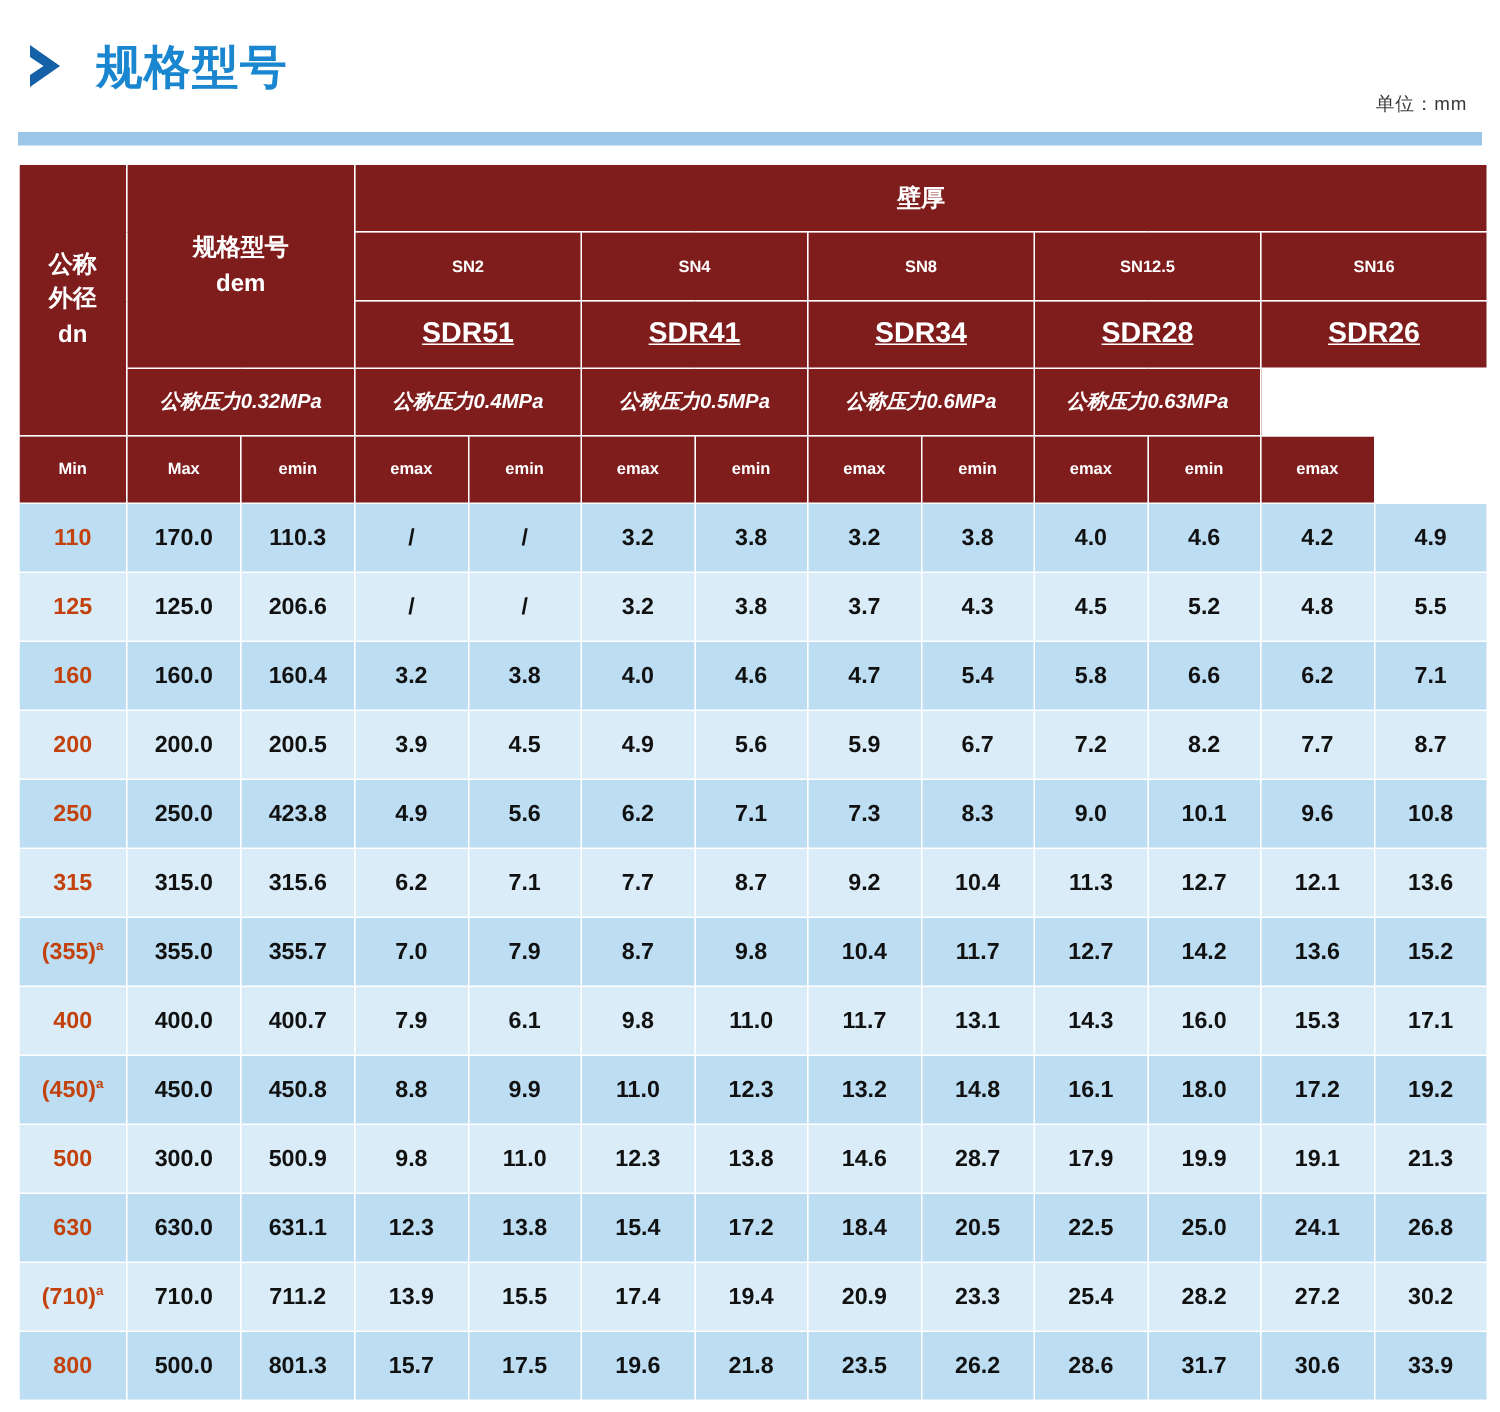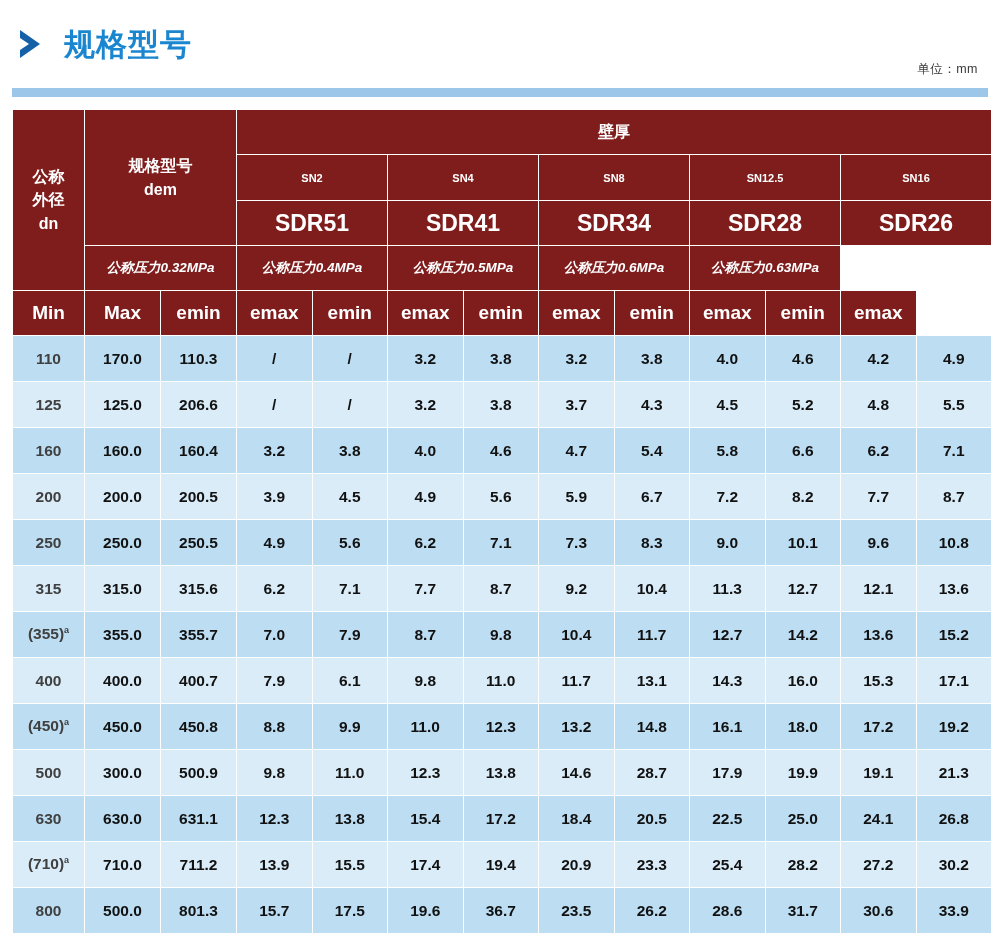--- a/index.html
+++ b/index.html
@@ -69,40 +69,40 @@
     vertical-align: middle;
     padding: 0;
   }
   thead th {
     background: #7f1d1d;
     color: #ffffff;
     font-weight: bold;
   }
   .hrow1 th { height: 44px; font-size: 16px; }
   .hrow2 th { height: 45px; font-size: 11px; }
-  .hrow3 th { height: 44px; font-size: 23px; }
+  .hrow3 th { height: 44px; font-size: 19px; text-decoration: underline; }
   .hrow4 th { height: 44px; font-size: 13.5px; font-weight: bold; font-style: italic; }
-  .hrow5 th { height: 44px; font-size: 19px; }
+  .hrow5 th { height: 44px; font-size: 11px; }
   .corner-dn {
     font-size: 16px;
     line-height: 1.45;
   }
   .corner-dem {
     font-size: 17px;
     line-height: 1.45;
   }
   tbody td {
     height: 45px;
     font-weight: bold;
     font-size: 15.5px;
     color: #111111;
   }
   tbody tr.odd td { background: #bcddf2; }
   tbody tr.even td { background: #d9ecf8; }
-  tbody td.first { color: #404040; }
+  tbody td.first { color: #c2410c; }
   sup {
     font-size: 9px;
     vertical-align: super;
   }
   col.c0 { width: 72px; }
   col.c1 { width: 76px; }
   col.c2 { width: 76px; }
   col.cd { width: 75.5px; }
 </style>
 </head>
@@ -242,21 +242,21 @@
           <td>5.9</td>
           <td>6.7</td>
           <td>7.2</td>
           <td>8.2</td>
           <td>7.7</td>
           <td>8.7</td>
         </tr>
         <tr class="odd">
           <td class="first">250</td>
           <td>250.0</td>
-          <td>250.5</td>
+          <td>423.8</td>
           <td>4.9</td>
           <td>5.6</td>
           <td>6.2</td>
           <td>7.1</td>
           <td>7.3</td>
           <td>8.3</td>
           <td>9.0</td>
           <td>10.1</td>
           <td>9.6</td>
           <td>10.8</td>
@@ -366,21 +366,21 @@
           <td>27.2</td>
           <td>30.2</td>
         </tr>
         <tr class="odd">
           <td class="first">800</td>
           <td>500.0</td>
           <td>801.3</td>
           <td>15.7</td>
           <td>17.5</td>
           <td>19.6</td>
-          <td>36.7</td>
+          <td>21.8</td>
           <td>23.5</td>
           <td>26.2</td>
           <td>28.6</td>
           <td>31.7</td>
           <td>30.6</td>
           <td>33.9</td>
         </tr>
       </tbody>
   </table>
 

